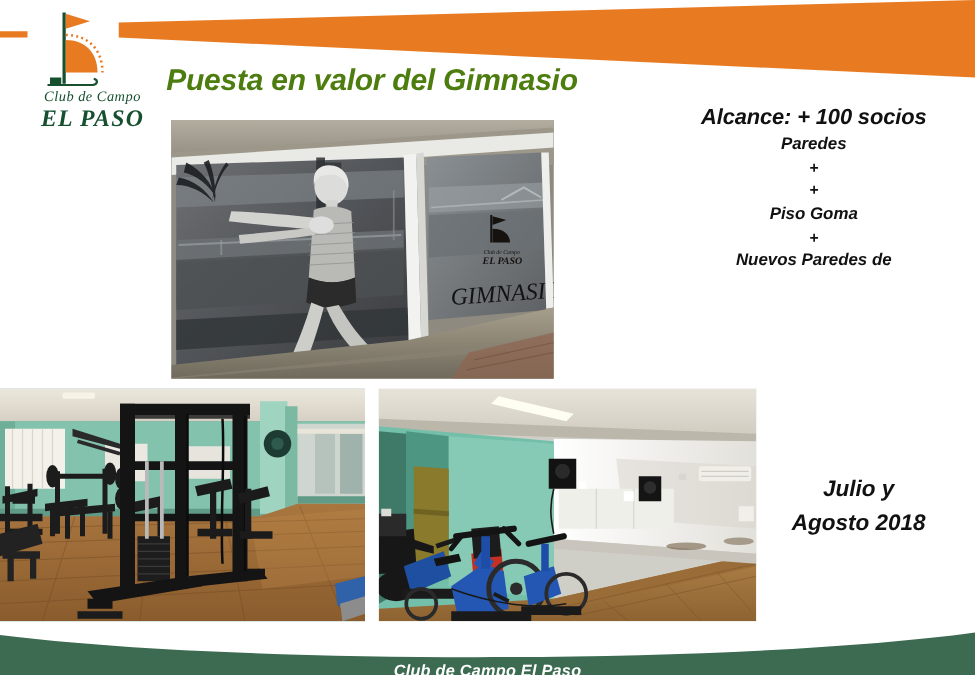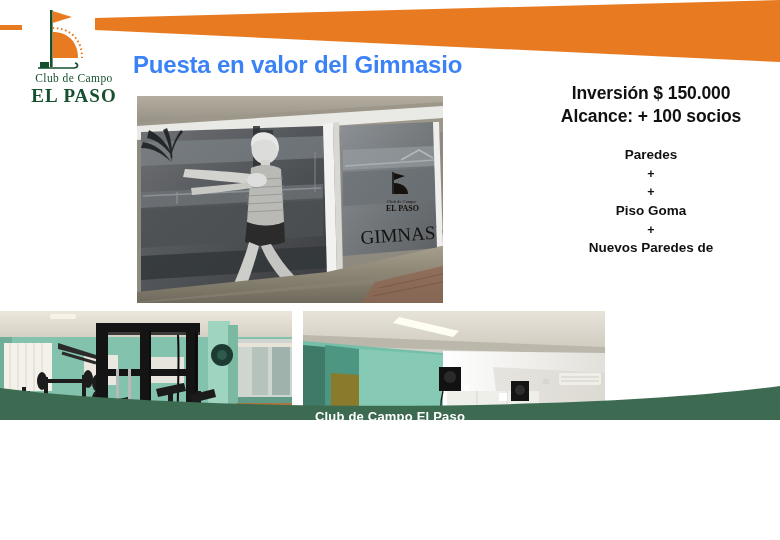--- a/index.html
+++ b/index.html
@@ -3,24 +3,25 @@
 <meta charset="utf-8">
 <style>
   html, body {
     margin: 0;
     padding: 0;
     background: #ffffff;
   }
   #slide {
     position: relative;
     width: 780px;
-    height: 420px;
+    height: 540px;
     overflow: hidden;
     background: #ffffff;
     font-family: "Liberation Sans", sans-serif;
+    font-style: italic;
   }
 
   
   .header-wedge {
     position: absolute;
     left: 0; top: 0;
     width: 780px; height: 70px;
     pointer-events: none;
   }
   .header-dash {
@@ -55,42 +56,41 @@
     font-weight: bold;
     letter-spacing: 1px;
   }
 
   
   .slide-title {
     position: absolute;
     left: 133px; top: 51px;
     font-size: 24px;
     font-weight: bold;
-    color: #3b82f6;
+    color: #4d7c0f;
     letter-spacing: -0.2px;
     white-space: nowrap;
   }
 
   
   .right-col {
     position: absolute;
     left: 525px; top: 82px;
     width: 252px;
     text-align: center;
   }
   .invest-line {
     font-size: 17.5px;
     font-weight: bold;
     color: #111111;
     line-height: 23px;
     letter-spacing: -0.1px;
     white-space: nowrap;
   }
   .breakdown {
-    margin-top: 17px;
   }
   .bd-item {
     font-size: 13.5px;
     font-weight: bold;
     color: #111111;
     line-height: 20px;
   }
   .bd-plus {
     font-size: 12.5px;
     font-weight: bold;
@@ -176,33 +176,36 @@
 
       <path d="M24,62 L60,62 C64,62 65,58 61,57" stroke="#16502F" stroke-width="1.7" fill="none"></path>
     </svg>
     <div class="logo-text logo-text-1">Club de Campo</div>
     <div class="logo-text logo-text-2">EL PASO</div>
   </div>
 
   <div class="slide-title">Puesta en valor del Gimnasio</div>
 
   <div class="right-col">
-    <div class="invest-line">Inversión $ 150.000</div>
     <div class="invest-line">Alcance: + 100 socios</div>
 
     <div class="breakdown">
       <div class="bd-item">Paredes</div>
       <div class="bd-plus">+</div>
       <div class="bd-plus">+</div>
       <div class="bd-item">Piso Goma</div>
       <div class="bd-plus">+</div>
       <div class="bd-item two-line">Nuevos Paredes de</div>
     </div>
   </div>
 
+  <div class="date-block">
+    <div>Julio y</div>
+    <div>Agosto 2018</div>
+  </div>
 
   <div class="photo" id="photo-window">
     <svg width="306" height="207" viewBox="0 0 306 207">
       <defs>
         <linearGradient id="glassGrad" x1="0" y1="0" x2="1" y2="1">
           <stop offset="0%" stop-color="#6f7174"></stop>
           <stop offset="45%" stop-color="#53565a"></stop>
           <stop offset="100%" stop-color="#3a3c3f"></stop>
         </linearGradient>
         <linearGradient id="glassGrad2" x1="0" y1="0" x2="1" y2="1">

